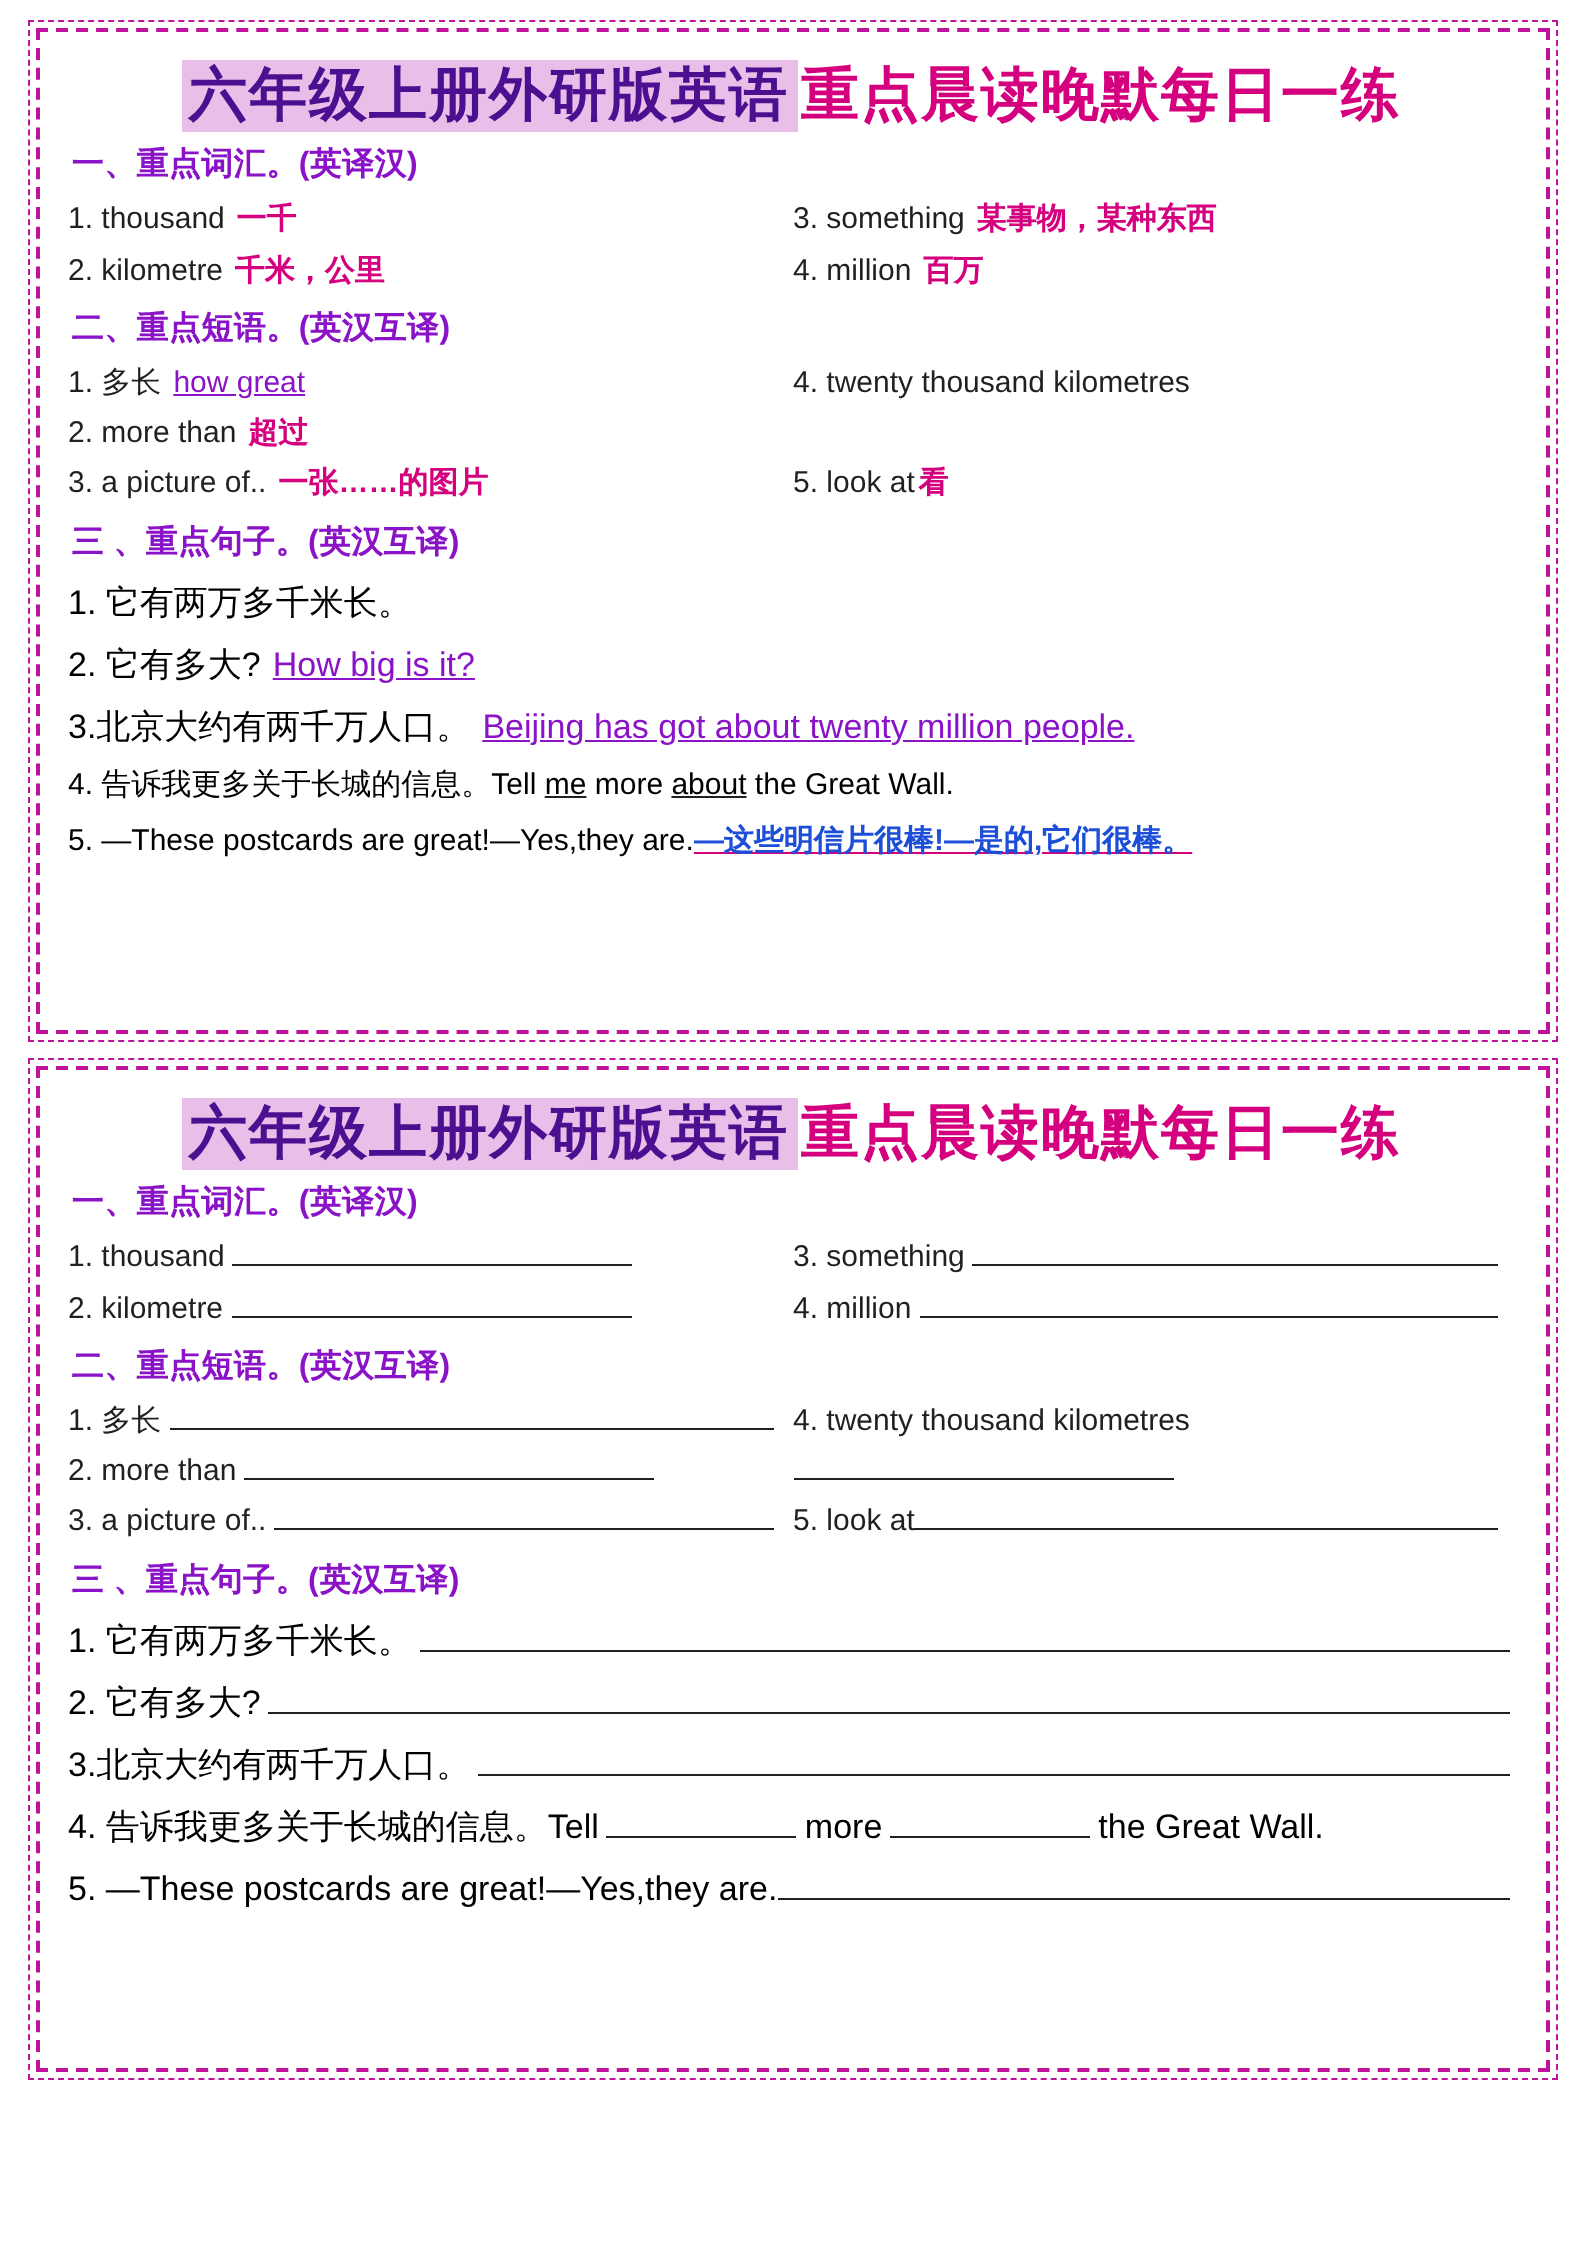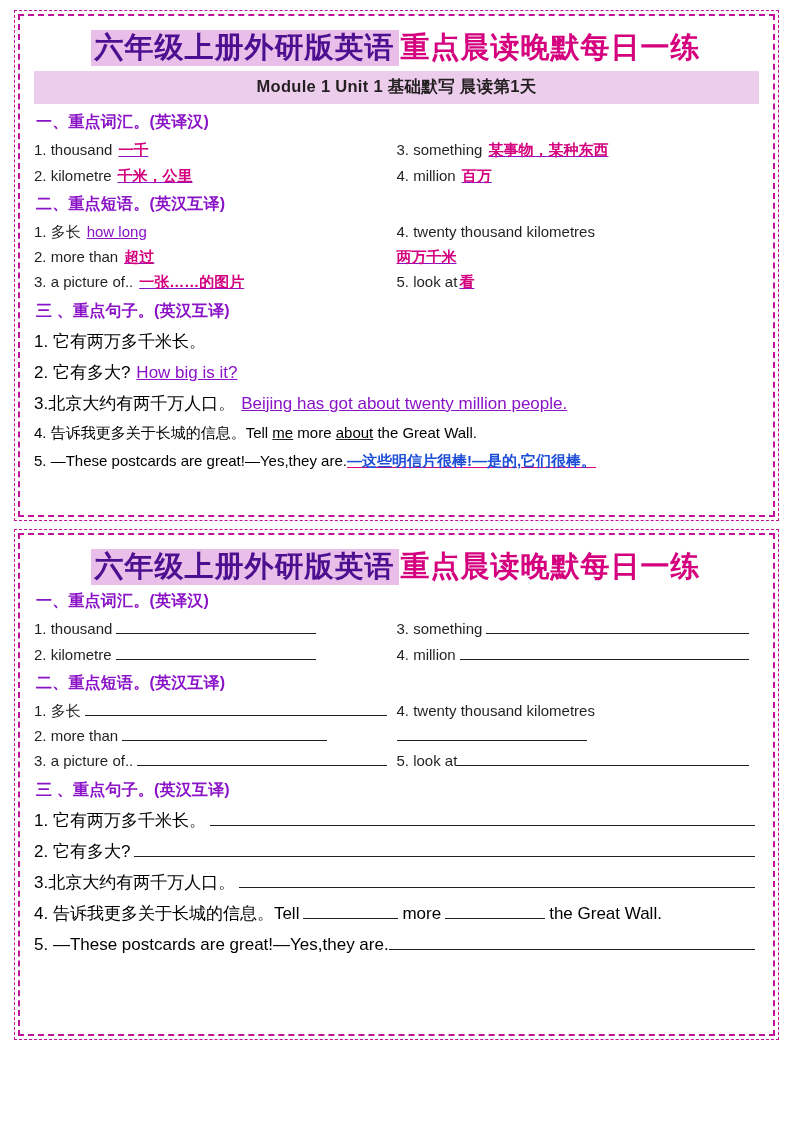--- a/index.html
+++ b/index.html
@@ -78,21 +78,20 @@
     font-size: 15px;
     color: #231f20;
     line-height: 1.55;
     padding: 1px 0;
   }
   .col { width: 50%; display: flex; align-items: baseline; padding-right: 6px; }
   .q { white-space: nowrap; }
   .ans {
     color: #d4007e;
     font-weight: bold;
-    text-decoration: underline;
     text-decoration-color: #8a12c7;
     margin-left: 6px;
     white-space: nowrap;
   }
   .ans-en {
     color: #8a12c7;
     text-decoration: underline;
     margin-left: 6px;
     font-weight: normal;
   }
@@ -123,21 +122,20 @@
 
 <div class="page">
 
   <div class="card">
 
     <div class="banner">
       <span class="banner-left">六年级上册外研版英语</span>
       <span class="banner-right">重点晨读晚默每日一练</span>
     </div>
 
-    <div class="subbar">Module 1 Unit 1  基础默写  晨读第1天</div>
 
     <div class="sec-title">一、重点词汇。(英译汉)</div>
     <div class="rows">
       <div class="row">
         <div class="col">
           <span class="q">1. thousand</span>
           <span class="ans">一千</span>
         </div>
         <div class="col">
           <span class="q">3. something</span>
@@ -154,33 +152,30 @@
           <span class="ans">百万</span>
         </div>
       </div>
     </div>
 
     <div class="sec-title">二、重点短语。(英汉互译)</div>
     <div class="rows">
       <div class="row">
         <div class="col">
           <span class="q">1.  多长</span>
-          <span class="ans-en">how long</span>
+          <span class="ans-en">how great</span>
         </div>
         <div class="col">
           <span class="q">4. twenty thousand kilometres</span>
         </div>
       </div>
       <div class="row">
         <div class="col">
           <span class="q">2. more than</span>
           <span class="ans">超过</span>
-        </div>
-        <div class="col">
-          <span class="ans" style="margin-left:0">两万千米</span>
         </div>
       </div>
       <div class="row">
         <div class="col">
           <span class="q">3. a picture of..</span>
           <span class="ans">一张……的图片</span>
         </div>
         <div class="col">
           <span class="q">5. look at</span>
           <span class="ans" style="margin-left:2px">看</span>

